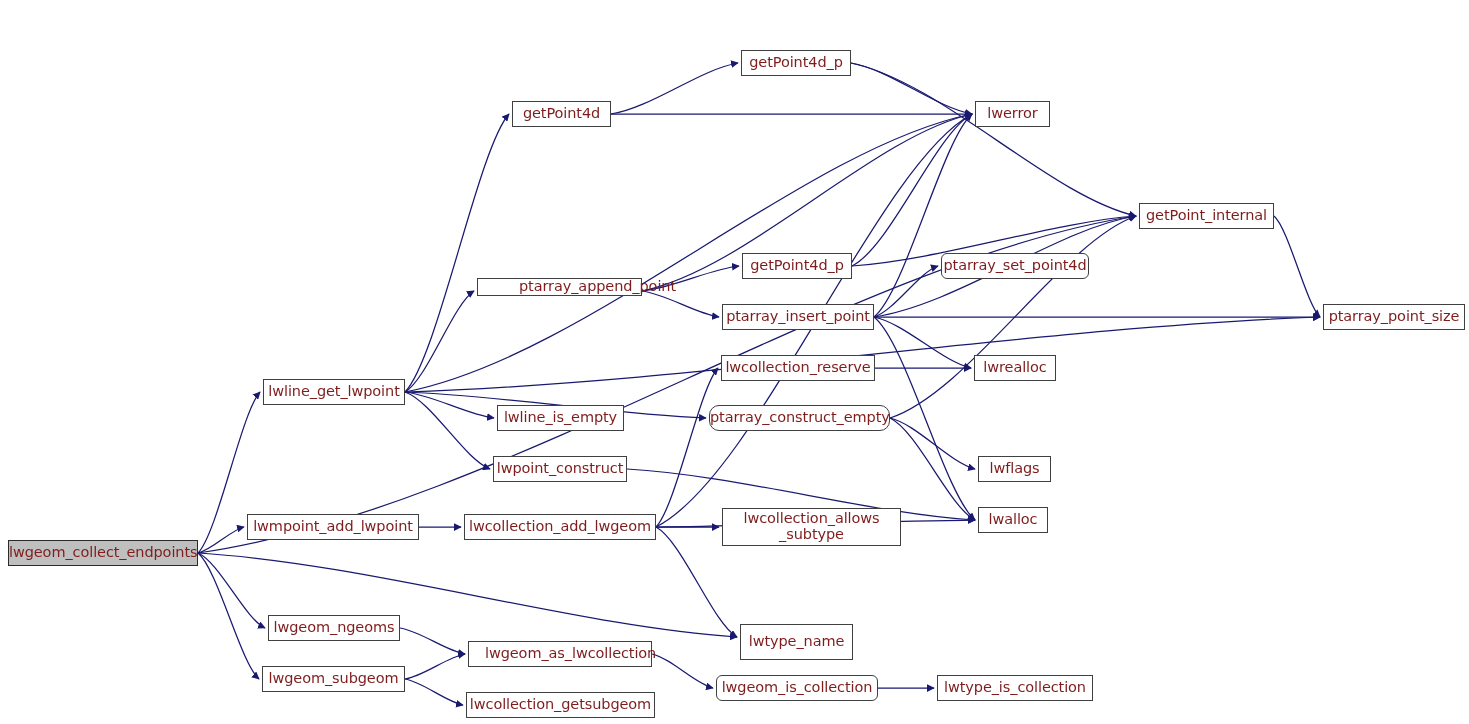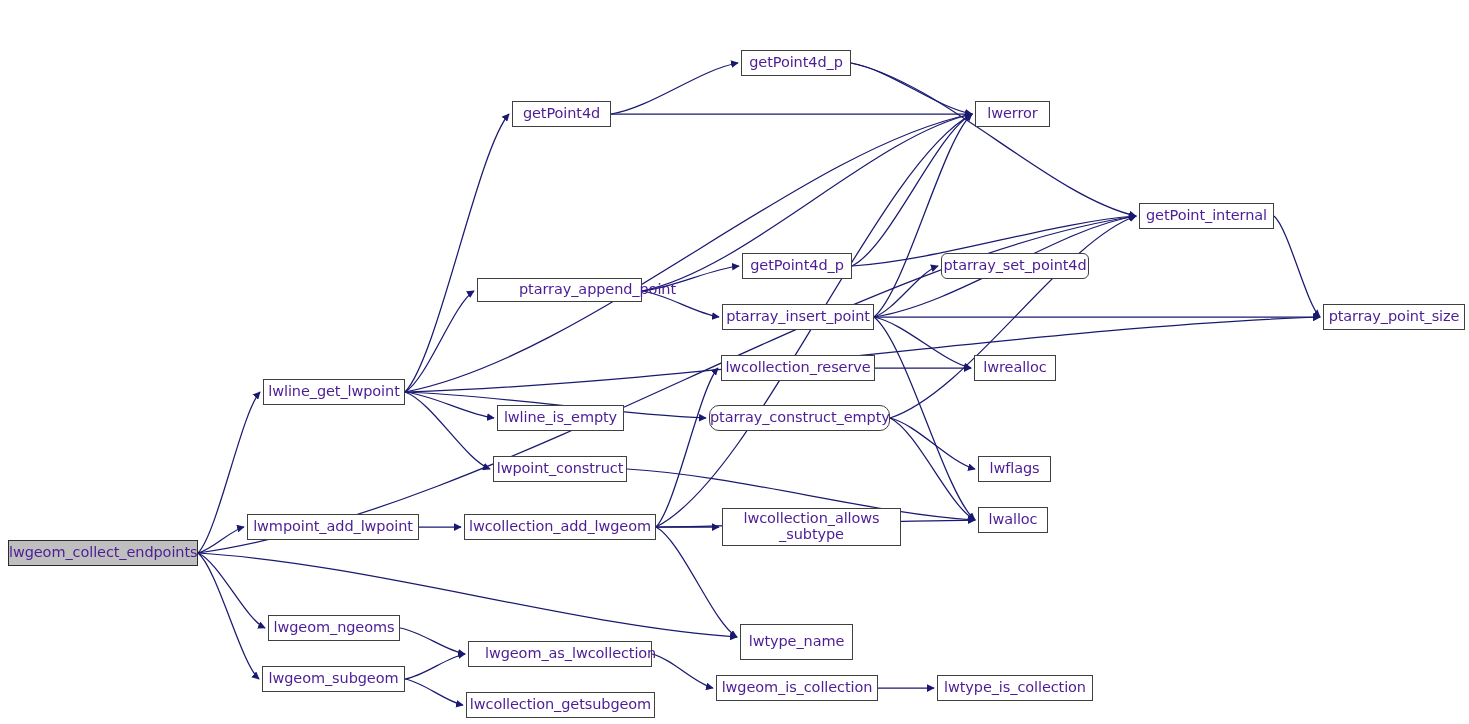--- a/index.html
+++ b/index.html
@@ -19,21 +19,21 @@
     position: absolute;
     left: 0; top: 0;
     width: 1469px;
     height: 724px;
   }
   .node {
     position: absolute;
     box-sizing: border-box;
     border: 1px solid #404040;
     background: #ffffff;
-    color: #4c1d95;
+    color: #7f1d1d;
     font-size: 14.5px;
     line-height: 1.08;
     display: flex;
     align-items: center;
     justify-content: center;
     text-align: center;
     white-space: pre-line;
     letter-spacing: -0.1px;
     z-index: 5;
   }
@@ -101,35 +101,35 @@
         <path d="M 1274 216 C 1288.72 228.726, 1306.2 304.274, 1320 317" marker-end="url(#ah)"></path>
       </g>
   </svg>
   <div id="nodes">
       <div class="node highlight" style="left: 8px; top: 540px; width: 190px; height: 26px;"><span>lwgeom_collect_endpoints</span></div>
       <div class="node" style="left: 263px; top: 379px; width: 142px; height: 26px;"><span>lwline_get_lwpoint</span></div>
       <div class="node" style="left: 247px; top: 514px; width: 172px; height: 26px;"><span>lwmpoint_add_lwpoint</span></div>
       <div class="node" style="left: 268px; top: 615px; width: 132px; height: 26px;"><span>lwgeom_ngeoms</span></div>
       <div class="node" style="left: 262px; top: 666px; width: 143px; height: 26px;"><span>lwgeom_subgeom</span></div>
       <div class="node" style="left: 512px; top: 101px; width: 99px; height: 26px;"><span>getPoint4d</span></div>
-      <div class="node" style="left: 477px; top: 278px; width: 165px; height: 24px; padding-left: 41px;"><span>ptarray_append_point</span></div>
+      <div class="node" style="left: 477px; top: 278px; width: 165px; height: 18px; padding-left: 41px;"><span>ptarray_append_point</span></div>
       <div class="node" style="left: 497px; top: 405px; width: 127px; height: 26px;"><span>lwline_is_empty</span></div>
       <div class="node" style="left: 493px; top: 456px; width: 134px; height: 26px;"><span>lwpoint_construct</span></div>
       <div class="node" style="left: 464px; top: 514px; width: 192px; height: 26px;"><span>lwcollection_add_lwgeom</span></div>
       <div class="node" style="left: 468px; top: 641px; width: 184px; height: 26px; padding-left: 16px;"><span>lwgeom_as_lwcollection</span></div>
       <div class="node" style="left: 466px; top: 692px; width: 189px; height: 26px;"><span>lwcollection_getsubgeom</span></div>
       <div class="node" style="left: 741px; top: 50px; width: 110px; height: 26px;"><span>getPoint4d_p</span></div>
       <div class="node" style="left: 742px; top: 253px; width: 110px; height: 26px;"><span>getPoint4d_p</span></div>
       <div class="node" style="left: 722px; top: 304px; width: 152px; height: 26px;"><span>ptarray_insert_point</span></div>
       <div class="node" style="left: 721px; top: 355px; width: 154px; height: 26px;"><span>lwcollection_reserve</span></div>
       <div class="node" style="left: 709px; top: 405px; width: 181px; height: 26px; border-radius: 10px;"><span>ptarray_construct_empty</span></div>
       <div class="node" style="left: 722px; top: 508px; width: 179px; height: 38px;"><span>lwcollection_allows
 _subtype</span></div>
       <div class="node" style="left: 740px; top: 624px; width: 113px; height: 36px;"><span>lwtype_name</span></div>
-      <div class="node" style="left: 716px; top: 675px; width: 162px; height: 26px;"><span>lwgeom_is_collection</span></div>
+      <div class="node" style="left: 716px; top: 675px; width: 162px; height: 26px; border-radius: 6px;"><span>lwgeom_is_collection</span></div>
       <div class="node" style="left: 975px; top: 101px; width: 75px; height: 26px;"><span>lwerror</span></div>
       <div class="node" style="left: 941px; top: 253px; width: 148px; height: 26px; border-radius: 6px;"><span>ptarray_set_point4d</span></div>
       <div class="node" style="left: 974px; top: 355px; width: 82px; height: 26px;"><span>lwrealloc</span></div>
       <div class="node" style="left: 978px; top: 456px; width: 73px; height: 26px;"><span>lwflags</span></div>
       <div class="node" style="left: 978px; top: 507px; width: 70px; height: 26px;"><span>lwalloc</span></div>
       <div class="node" style="left: 937px; top: 675px; width: 156px; height: 26px;"><span>lwtype_is_collection</span></div>
       <div class="node" style="left: 1139px; top: 203px; width: 135px; height: 26px;"><span>getPoint_internal</span></div>
       <div class="node" style="left: 1323px; top: 304px; width: 142px; height: 26px;"><span>ptarray_point_size</span></div>
     </div>
 </div>

